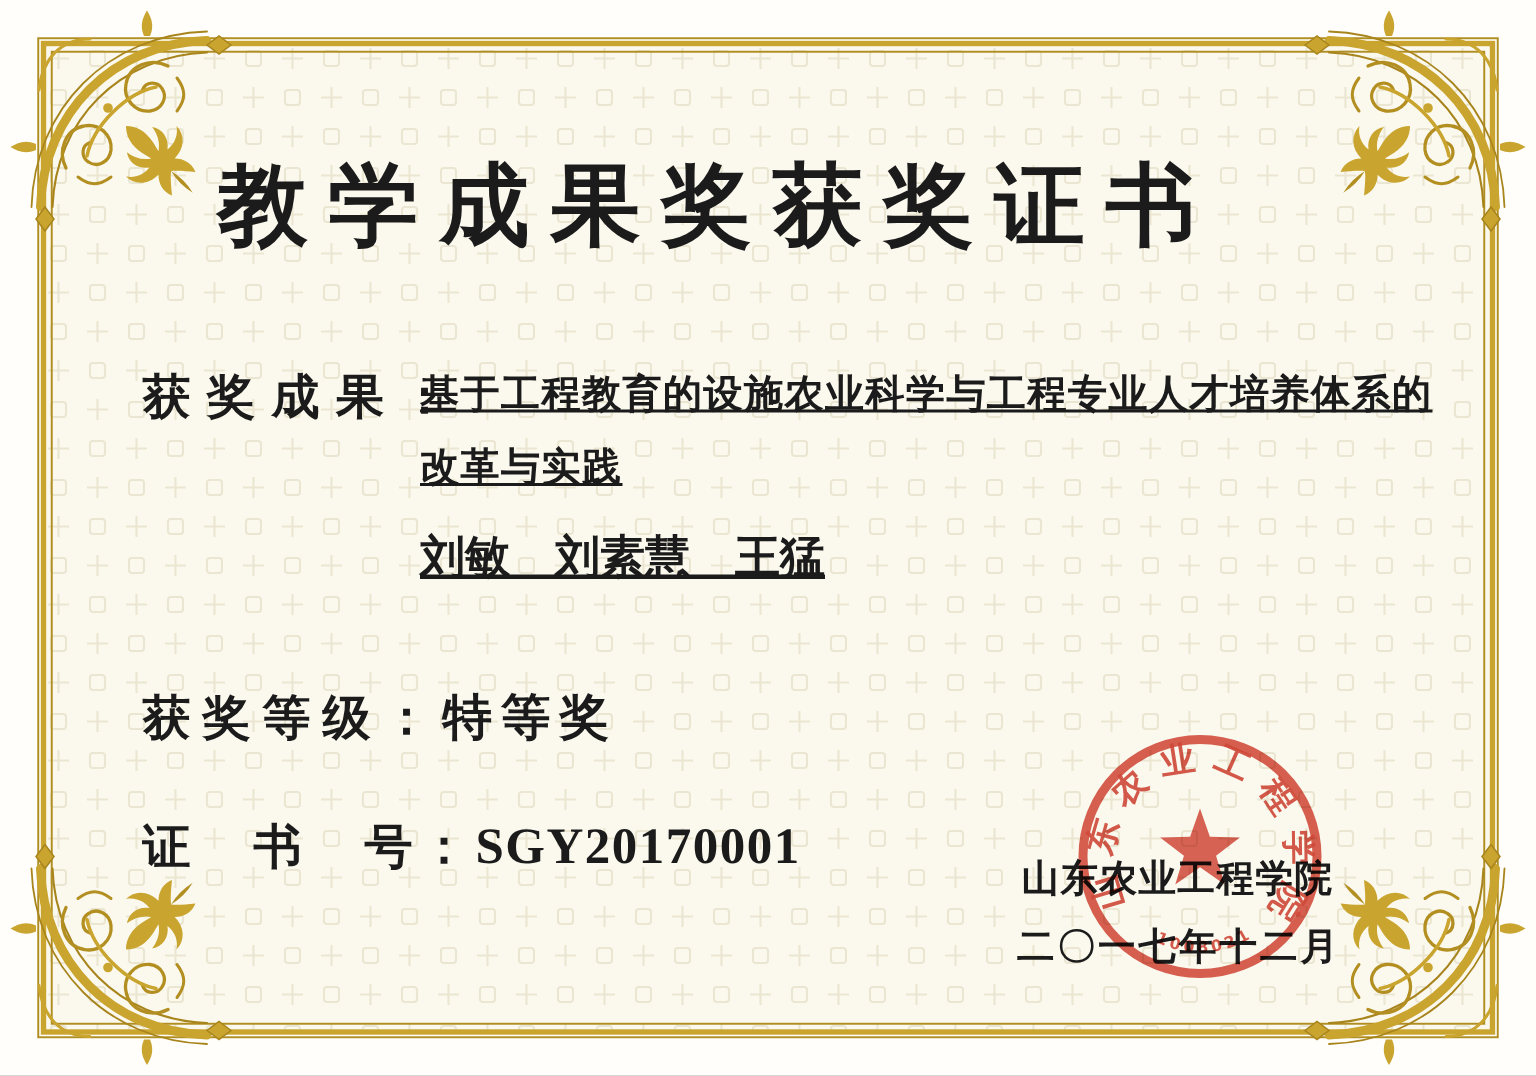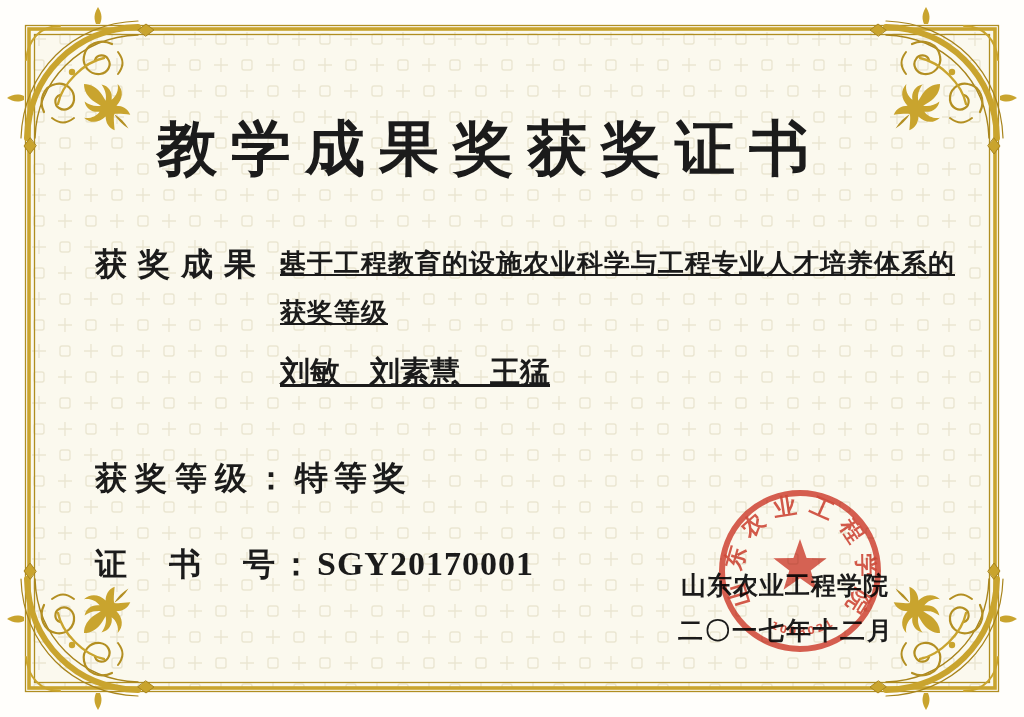--- a/index.html
+++ b/index.html
@@ -23,21 +23,21 @@
     margin:0 auto;
   }
   .frame-svg, .seal-svg{position:absolute;pointer-events:none;}
   .frame-svg{left:0;top:0;width:1024px;height:717px;}
 
   .title{
     position:absolute;top:100px;left:0;width:948px;
     text-align:center;
     font-size:60px;font-weight:bold;letter-spacing:14px;
     font-family:"Liberation Serif","DejaVu Serif",serif;
-    z-index:2;margin:16px;line-height:1.1;
+    z-index:2;margin:4px;line-height:1.1;
   }
   .label{
     position:absolute;left:95px;
     font-size:32px;font-weight:bold;line-height:1.25;
     font-family:"Liberation Serif","DejaVu Serif",serif;
     z-index:2;white-space:nowrap;
   }
   .ls11{letter-spacing:11px;}
   .ls8{letter-spacing:8px;}
   .ls5{letter-spacing:5px;}
@@ -106,21 +106,21 @@
     <use href="#corner-orn" transform="translate(1024 0) scale(-1 1)"></use>
     <use href="#corner-orn" transform="translate(0 717) scale(1 -1)"></use>
     <use href="#corner-orn" transform="translate(1024 717) scale(-1 -1)"></use>
   </svg>
 
   <h1 class="title">教学成果奖获奖证书</h1>
 
   <div class="label ls11" style="top:244px;">获奖成果：</div>
   <div class="value achv-value">
     <div>基于工程教育的设施农业科学与工程专业人才培养体系的</div>
-    <div>获奖等级</div>
+    <div>改革与实践</div>
   </div>
 
   <div class="value winners-value">
     <div class="winners-line2">刘敏　刘素慧　王猛</div>
   </div>
 
   <div class="inline-row grade-row">
     <span class="lbl ls8">获奖等级：</span><span class="grade-value">特等奖</span>
   </div>
 

